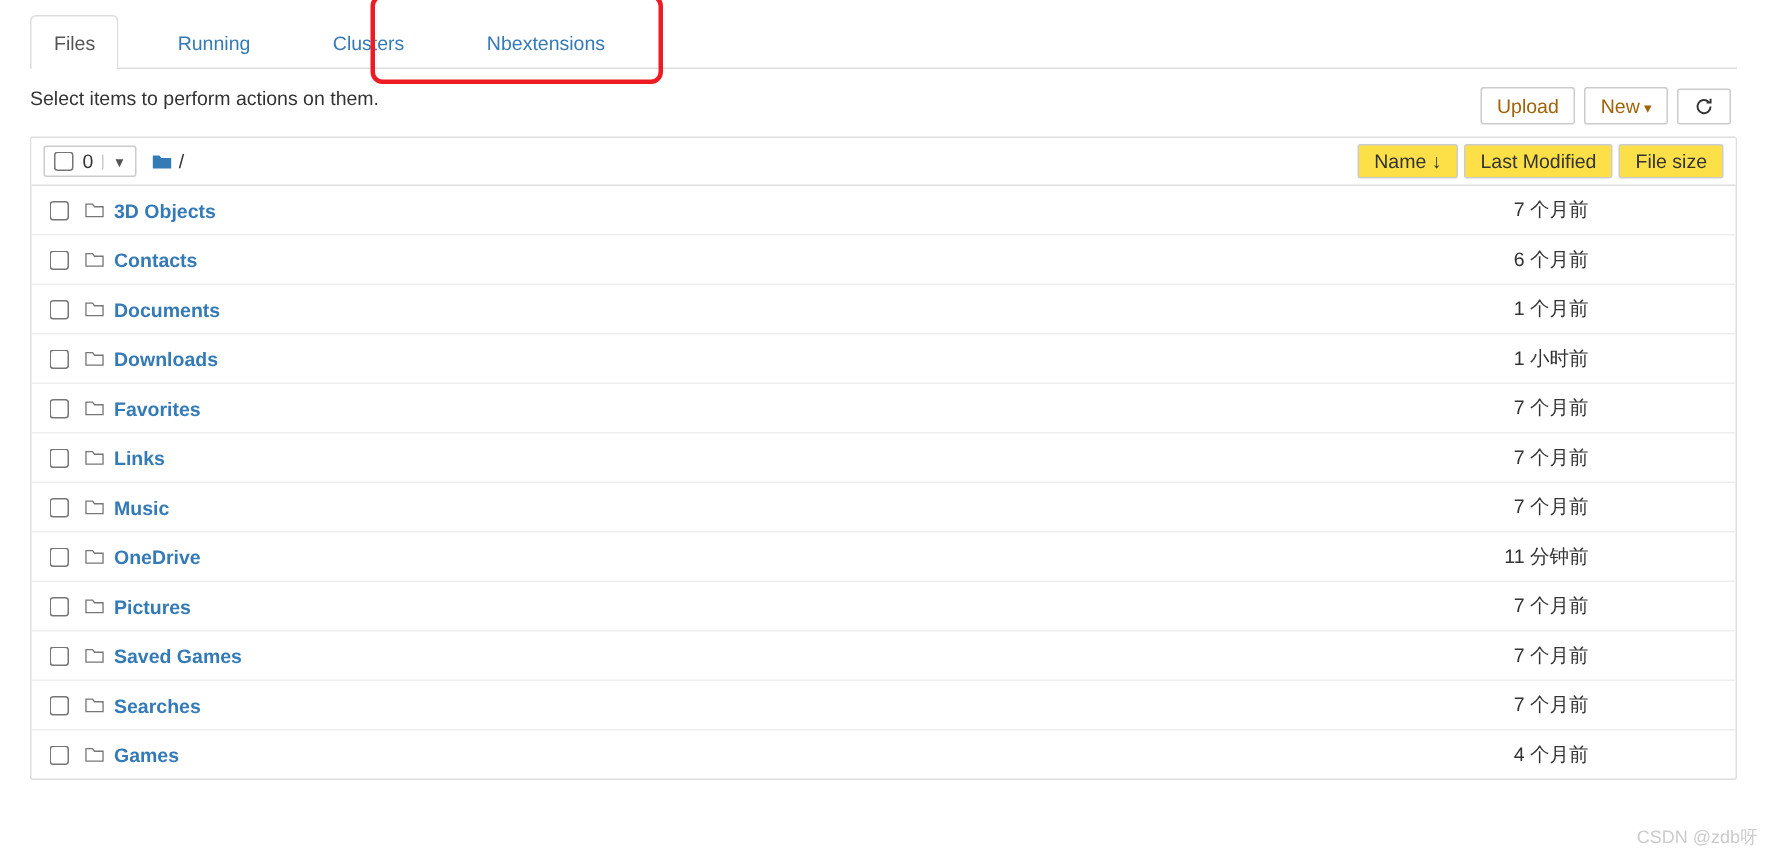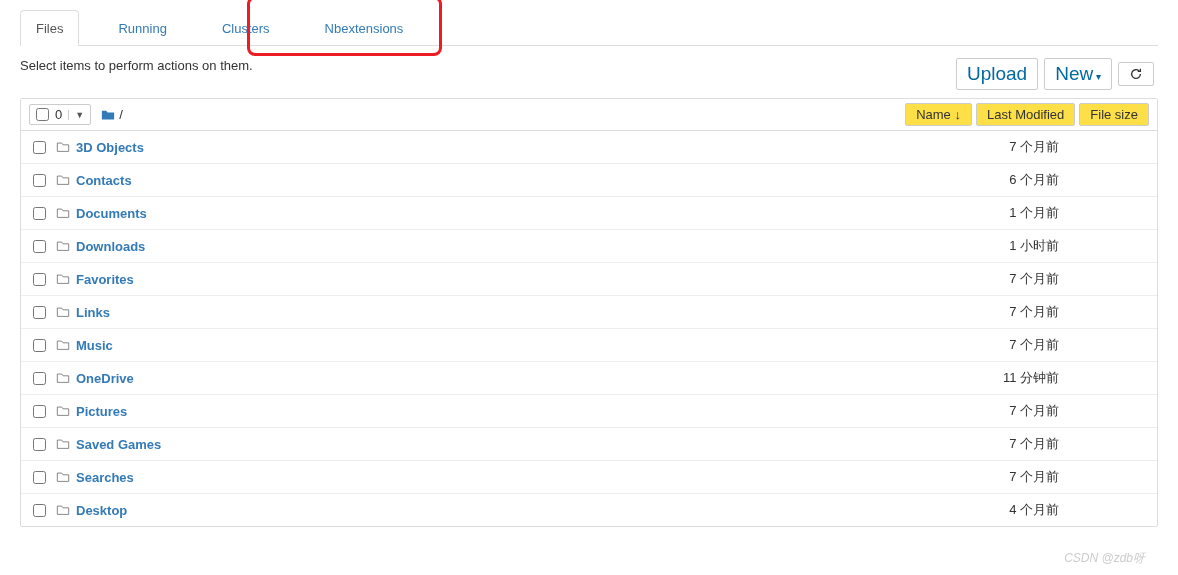--- a/index.html
+++ b/index.html
@@ -47,23 +47,23 @@
       align-items: flex-start;
       padding: 12px 4px 8px 0;
     }
     .select-text { color: #333; font-size: 13px; }
     .right-buttons { display: flex; gap: 6px; align-items: center; }
     .btn {
       background: #fff;
       border: 1px solid #ccc;
       border-radius: 2px;
       padding: 4px 10px;
-      font-size: 19px;
-      cursor: pointer;
-      color: #0369a1;
+      font-size: 13px;
+      cursor: pointer;
+      color: #a16207;
     }
     .caret-down::after { content: " ▾"; font-size: 10px; }
     .refresh-icon-svg { width: 14px; height: 14px; display: block; }
     .list-panel {
       border: 1px solid #ddd;
       border-radius: 2px;
     }
     .list-header {
       display: flex;
       align-items: center;
@@ -130,25 +130,24 @@
       padding-right: 10px;
     }
     .row-size {
       width: 80px;
       text-align: right;
       color: #333;
     }
     .watermark {
       position: fixed;
       bottom: 8px;
-      right: 33px;
+      right: 6px;
       color: #ccc;
       font-size: 12px;
       pointer-events: none;
-      font-style: italic;
     }
     input[type="checkbox"].cb {
       width: 13px; height: 13px; cursor: pointer; margin: 0 10px 0 4px;
     }
   </style>
 </head>
 <body>
 
 <div class="tabs">
   <div class="tab active">Files</div>
@@ -291,20 +290,20 @@
         </svg>
         <span class="row-name">Searches</span>
         <span class="row-modified">7 个月前</span>
         <span class="row-size"></span>
       </div>
       <div class="list-row">
         <input type="checkbox" class="cb" style="">
         <svg class="folder-icon" viewBox="0 0 16 16" fill="none" stroke="#777" stroke-width="1">
           <path d="M1.5 3.5h5l1.5 2H14.5v7.5h-13z"></path>
         </svg>
-        <span class="row-name">Desktop</span>
+        <span class="row-name">Games</span>
         <span class="row-modified">4 个月前</span>
         <span class="row-size"></span>
       </div>
     </div>
 </div>
 
 <div class="watermark">CSDN @zdb呀</div>
 
 </body></html>

